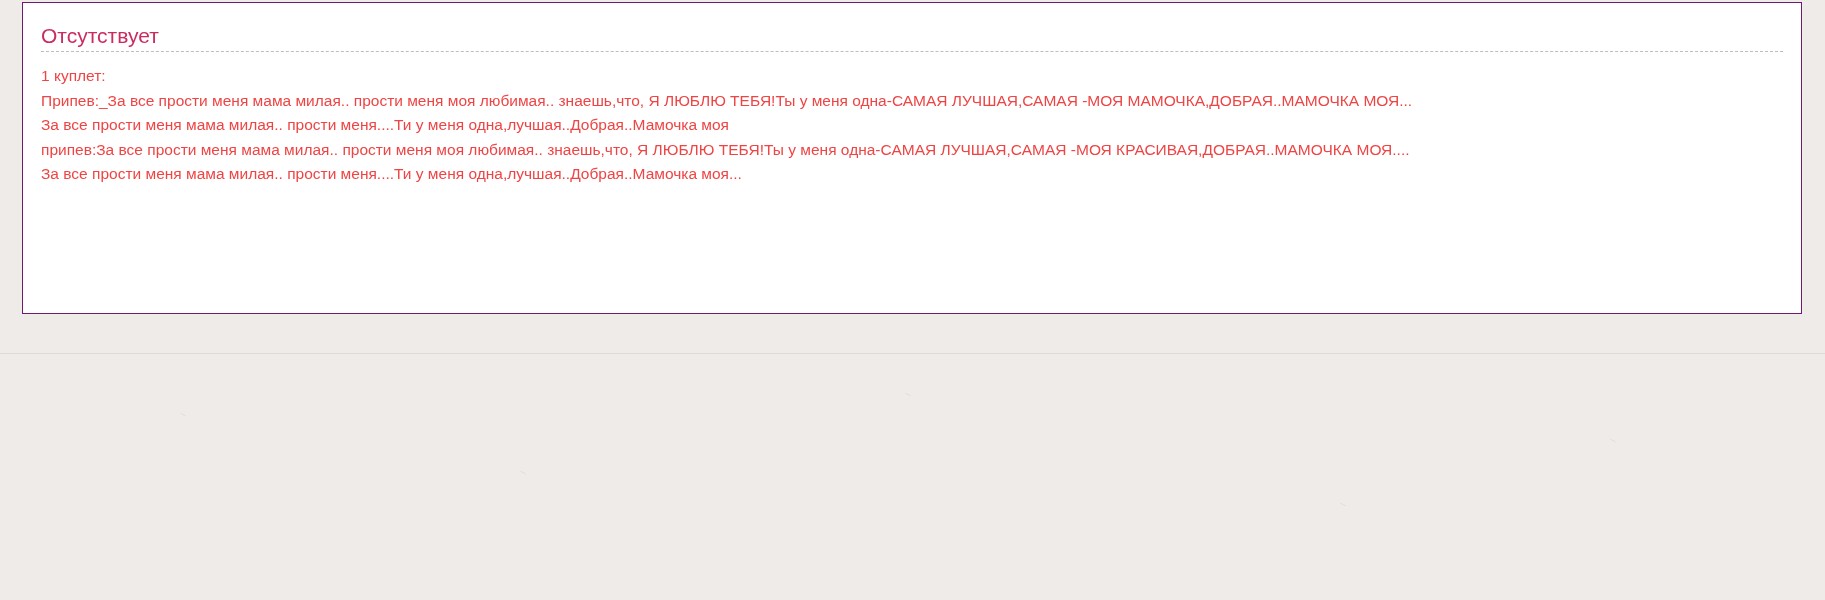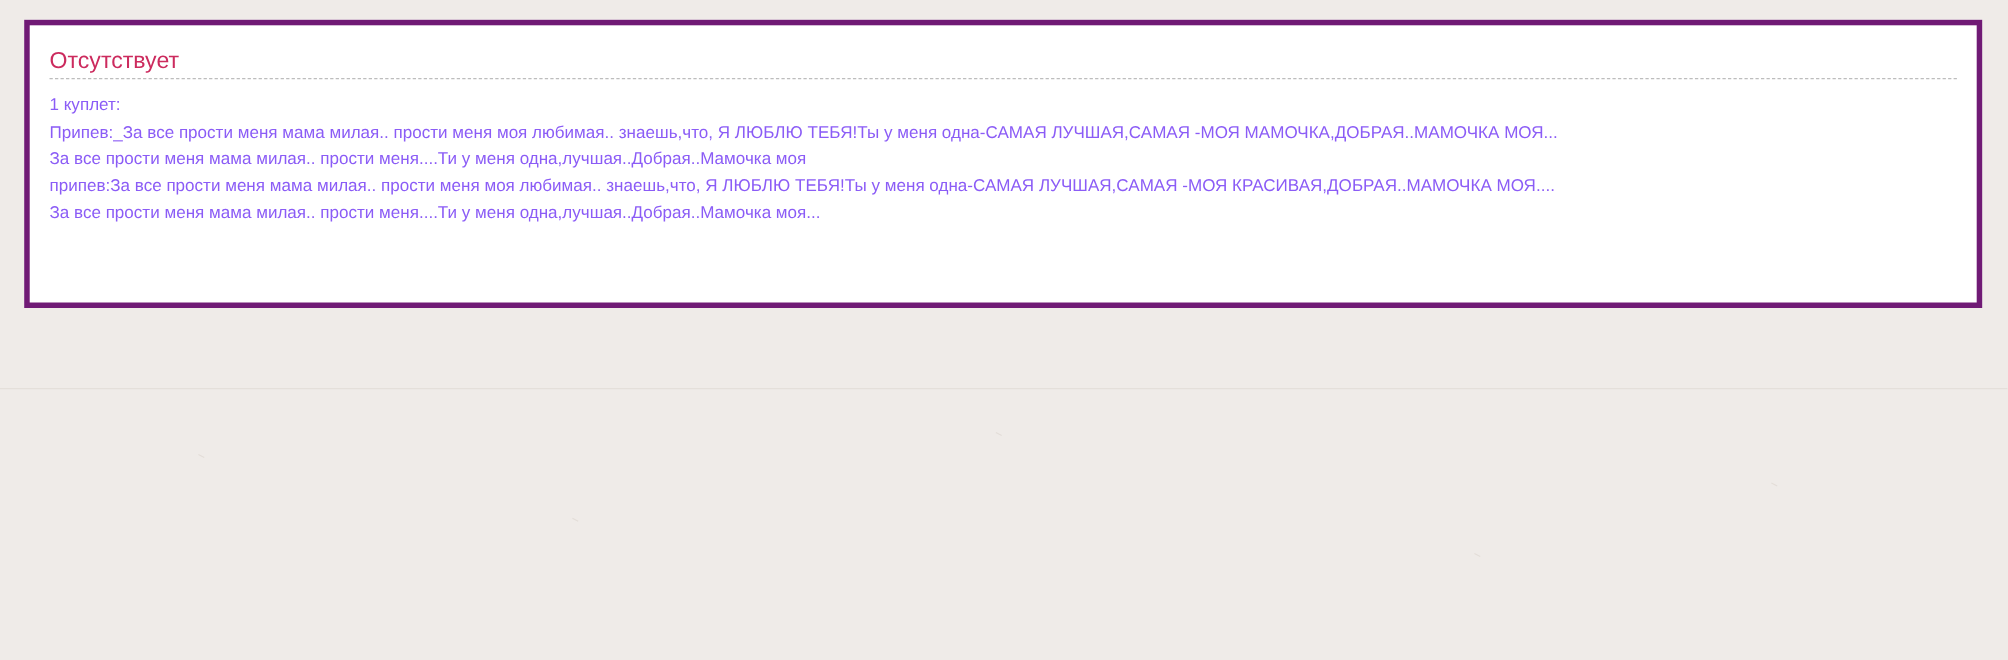--- a/index.html
+++ b/index.html
@@ -41,25 +41,25 @@
     position: absolute;
     left: 0;
     top: 353px;
     width: 1825px;
     height: 1px;
     background: #e0dad5;
   }
   .lyrics-card {
     position: absolute;
     left: 22px;
-    top: 18px;
+    top: 2px;
     width: 1780px;
-    height: 262px;
+    height: 312px;
     background: #ffffff;
-    border: 5px solid #701a75;
+    border: 1px solid #701a75;
     box-sizing: border-box;
   }
   .card-inner {
     padding: 20px 18px 16px 18px;
   }
   .song-title {
     color: #cc2b5e;
     font-size: 21px;
     line-height: 26px;
     margin: 0 0 2px 0;
@@ -76,21 +76,21 @@
     text-decoration: none;
   }
   .divider {
     border-top: 1px dashed #bdbdbd;
     height: 0;
     margin: 0 0 12px 0;
   }
   .lyrics-body {
     font-size: 15.5px;
     line-height: 24.5px;
-    color: #8b5cf6;
+    color: #ef4444;
     white-space: nowrap;
     overflow: hidden;
   }
   .lyrics-line {
     white-space: nowrap;
     overflow: hidden;
   }
   .bottom-area {
     position: absolute;
     left: 0;

